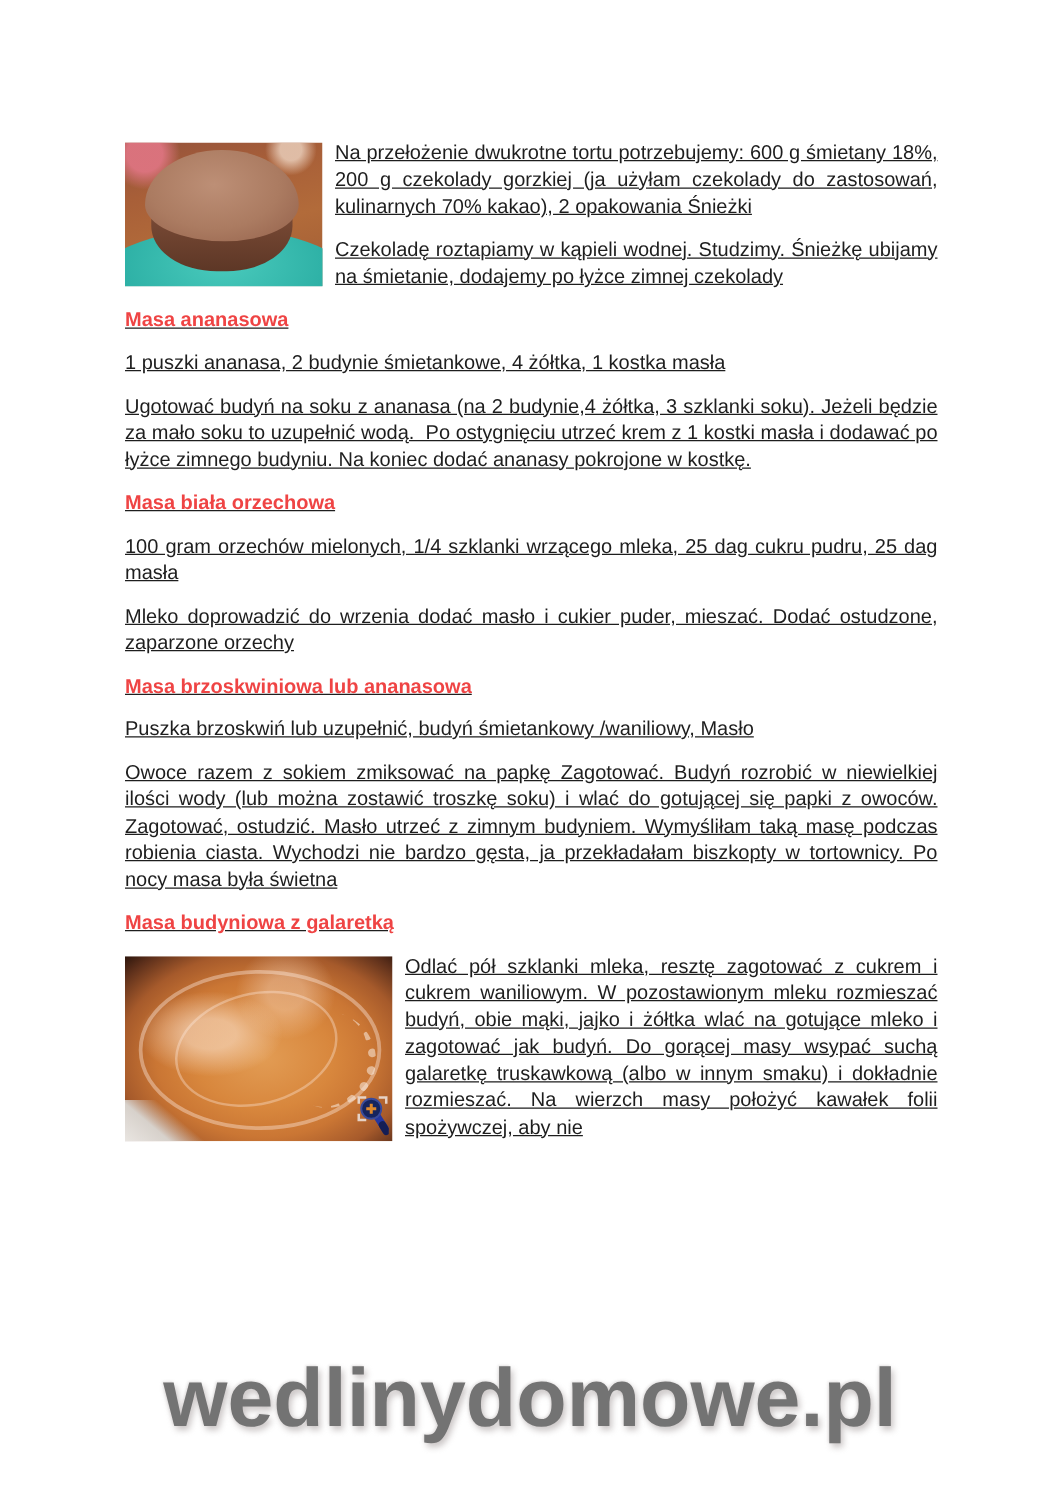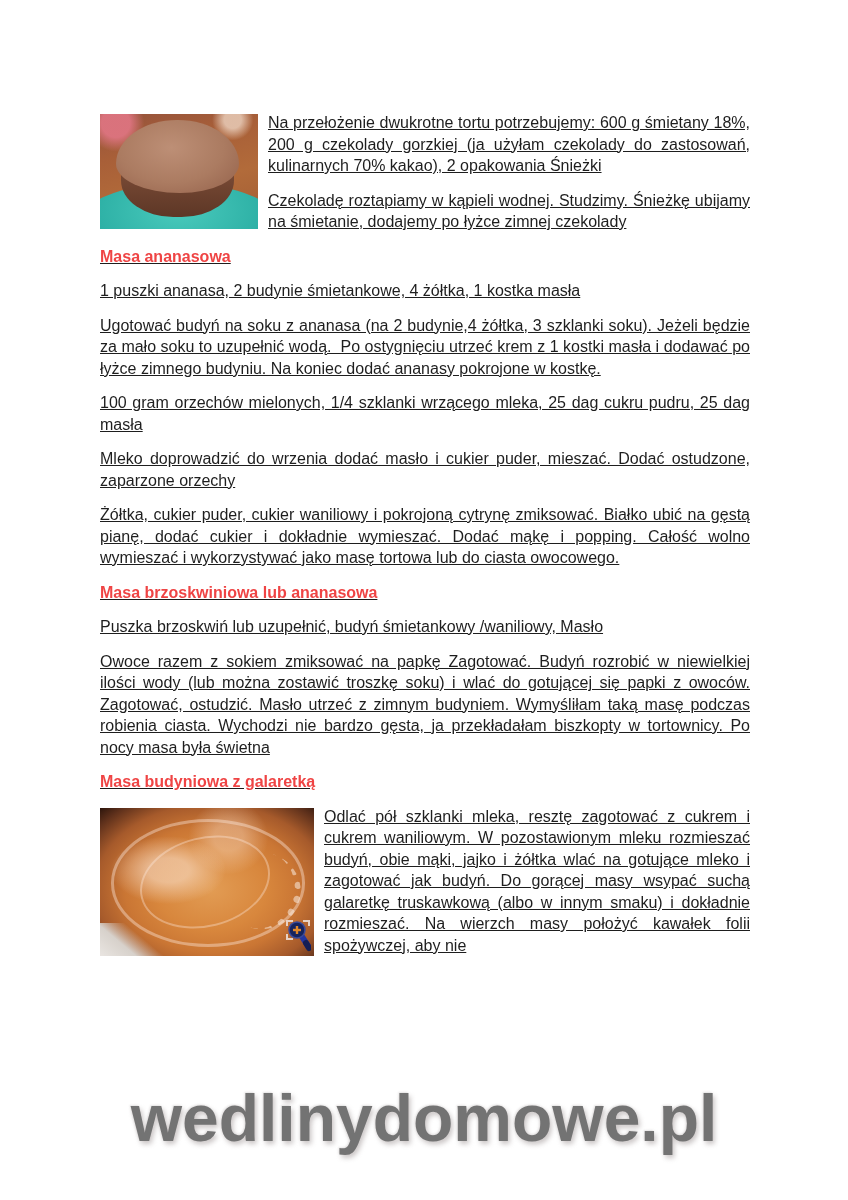--- a/index.html
+++ b/index.html
@@ -76,24 +76,24 @@
       </figure>
       <p class="para">Na przełożenie dwukrotne tortu potrzebujemy: 600 g śmietany 18%, 200 g czekolady gorzkiej (ja użyłam czekolady do zastosowań, kulinarnych 70% kakao), 2 opakowania Śnieżki</p>
       <p class="para">Czekoladę roztapiamy w kąpieli wodnej. Studzimy. Śnieżkę ubijamy na śmietanie, dodajemy po łyżce zimnej czekolady</p>
       <div class="clearfix"></div>
     </section>
 
     <h2 class="heading">Masa ananasowa</h2>
     <p class="para">1 puszki ananasa, 2 budynie śmietankowe, 4 żółtka, 1 kostka masła</p>
     <p class="para">Ugotować budyń na soku z ananasa (na 2 budynie,4 żółtka, 3 szklanki soku). Jeżeli będzie za mało soku to uzupełnić wodą.&nbsp; Po ostygnięciu utrzeć krem z 1 kostki masła i dodawać po łyżce zimnego budyniu. Na koniec dodać ananasy pokrojone w kostkę.</p>
 
+    <h2 class="heading">Masa biała orzechowa</h2>
     <p class="para">100 gram orzechów mielonych, 1/4 szklanki wrzącego mleka, 25 dag cukru pudru, 25 dag masła</p>
     <p class="para">Mleko doprowadzić do wrzenia dodać masło i cukier puder, mieszać. Dodać ostudzone, zaparzone orzechy</p>
 
-    <p class="para">Żółtka, cukier puder, cukier waniliowy i pokrojoną cytrynę zmiksować. Białko ubić na gęstą pianę, dodać cukier i dokładnie wymieszać. Dodać mąkę i popping. Całość wolno wymieszać i wykorzystywać jako masę tortowa lub do ciasta owocowego.</p>
 
     <h2 class="heading">Masa brzoskwiniowa lub ananasowa</h2>
     <p class="para">Puszka brzoskwiń lub uzupełnić, budyń śmietankowy /waniliowy, Masło</p>
     <p class="para">Owoce razem z sokiem zmiksować na papkę Zagotować. Budyń rozrobić w niewielkiej ilości wody (lub można zostawić troszkę soku) i wlać do gotującej się papki z owoców. Zagotować, ostudzić. Masło utrzeć z zimnym budyniem. Wymyśliłam taką masę podczas robienia ciasta. Wychodzi nie bardzo gęsta, ja przekładałam biszkopty w tortownicy. Po nocy masa była świetna</p>
 
     <h2 class="heading">Masa budyniowa z galaretką</h2>
     <section>
       <figure class="photo photo-pudding">
         <span class="pp-base"></span>
         <span class="pp-sheen"></span>

